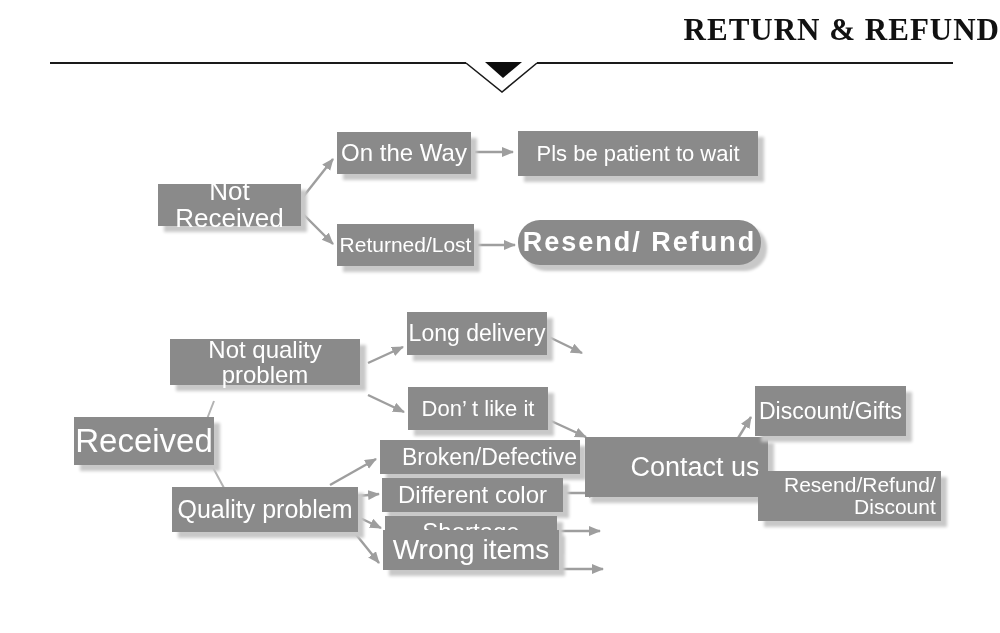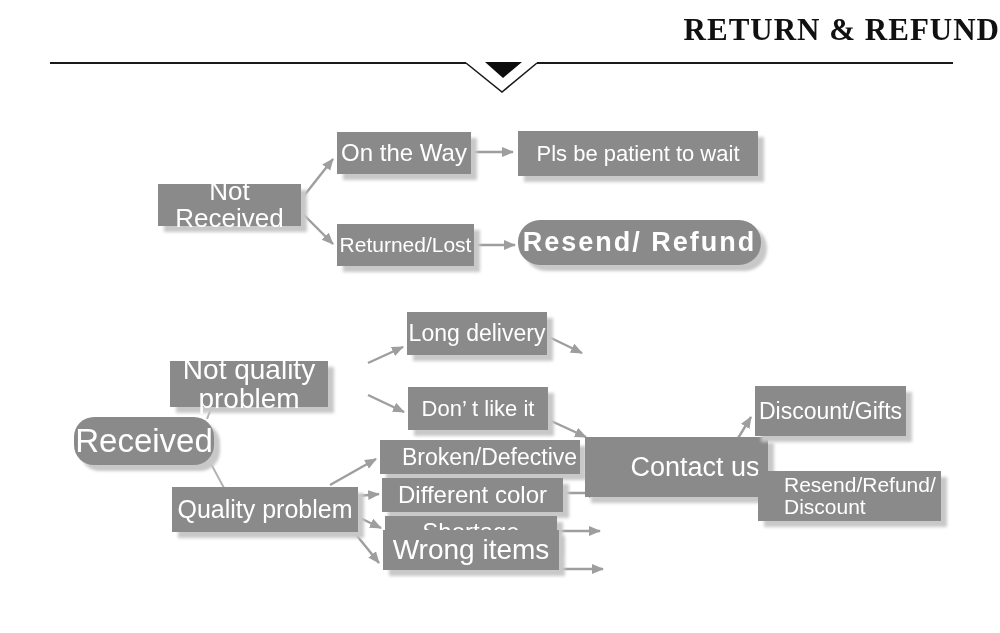--- a/index.html
+++ b/index.html
@@ -23,21 +23,21 @@
   .link{stroke:var(--arrow-light,#b3b3b3);stroke-width:2;fill:none;}
   #ah path{fill:var(--arrow,#9e9e9e);}
   .node{
     position:absolute;
     background:var(--box,#8a8a8a);
     color:var(--box-text,#ffffff);
     display:flex;align-items:center;justify-content:center;
     white-space:pre-line;line-height:1.05;text-align:center;
     box-shadow:6px 6px 3px var(--box-shadow,#c8c8c8);
   }
-  .node.align-left{justify-content:flex-start;text-align:left;padding-left:26px;}
+  .node.align-left{justify-content:flex-start;text-align:right;padding-left:26px;}
   .node.bold{font-weight:700;letter-spacing:2px;}
 </style>
 </head>
 <body>
 
 <div class="stage">
 
   <div class="page-title">RETURN &amp; REFUND</div>
 
   <svg class="layer" viewBox="0 0 1000 633" xmlns="http://www.w3.org/2000/svg">
@@ -77,22 +77,22 @@
     <line class="arrow" marker-end="url(#ah)" x1="732" y1="448" x2="751" y2="417"></line>
     <line class="arrow" marker-end="url(#ah)" x1="732" y1="472" x2="754" y2="496"></line>
   </svg>
 
   <div class="node" style="left:158px;top:184px;width:143px;height:42px;font-size:26px;">Not Received</div>
   <div class="node" style="left:337px;top:132px;width:134px;height:42px;font-size:24px;">On the Way</div>
   <div class="node" style="left:518px;top:131px;width:240px;height:45px;font-size:22px;">Pls be patient to wait</div>
   <div class="node" style="left:337px;top:224px;width:137px;height:42px;font-size:21px;">Returned/Lost</div>
   <div class="node bold" style="left:518px;top:220px;width:243px;height:45px;font-size:27px;border-radius:22px;">Resend/ Refund</div>
 
-  <div class="node" style="left:74px;top:417px;width:140px;height:48px;font-size:33px;border-radius:20px;">Received</div>
-  <div class="node" style="left:170px;top:361px;width:158px;height:46px;font-size:28px;">Not quality problem</div>
+  <div class="node" style="left:74px;top:417px;width:140px;height:48px;font-size:33px;">Received</div>
+  <div class="node" style="left:170px;top:339px;width:190px;height:46px;font-size:24px;">Not quality problem</div>
   <div class="node" style="left:172px;top:487px;width:186px;height:45px;font-size:25px;">Quality problem</div>
 
   <div class="node" style="left:407px;top:312px;width:140px;height:43px;font-size:23px;">Long delivery</div>
   <div class="node" style="left:408px;top:387px;width:140px;height:43px;font-size:22px;">Don’ t like it</div>
   <div class="node" style="left:380px;top:440px;width:181px;height:34px;font-size:23px;padding-left:19px;">Broken/Defective</div>
   <div class="node" style="left:382px;top:478px;width:181px;height:34px;font-size:24px;">Different color</div>
   <div class="node" style="left:385px;top:516px;width:172px;height:32px;font-size:24px;">Shortage</div>
   <div class="node" style="left:383px;top:530px;width:176px;height:40px;font-size:28px;">Wrong items</div>
 
   <div class="node" style="left:585px;top:437px;width:146px;height:60px;font-size:27px;padding-left:37px;">Contact us</div>

